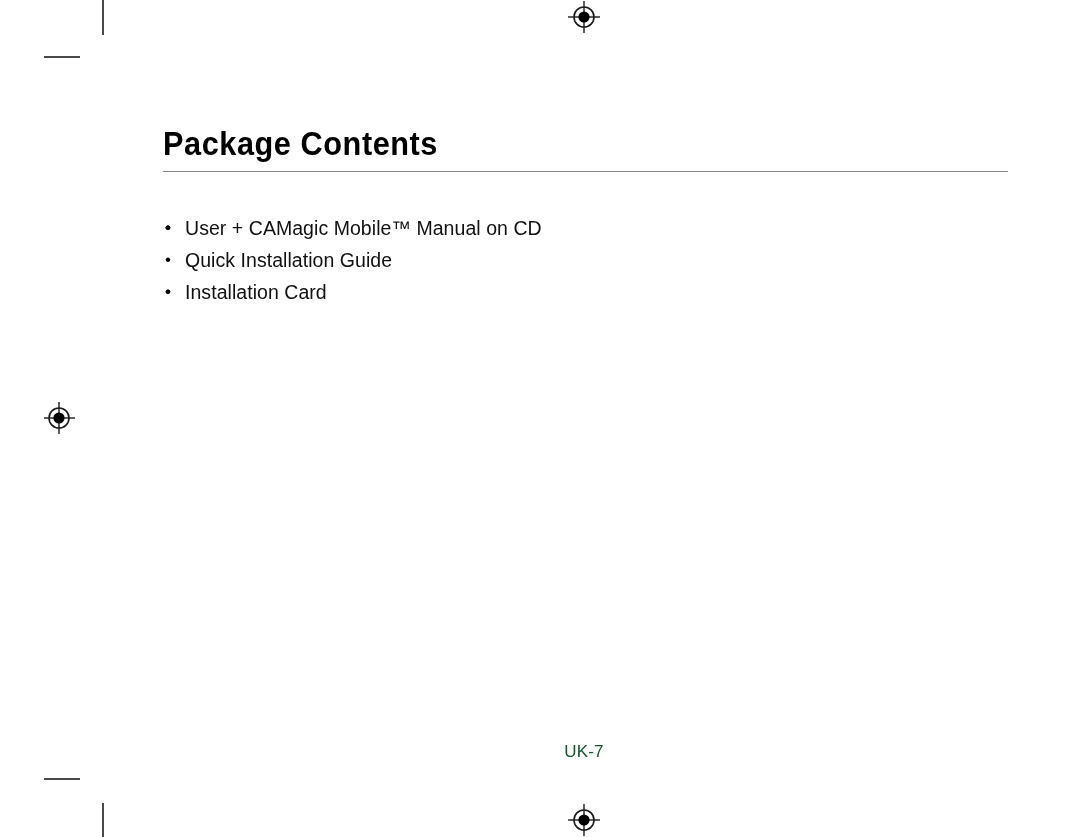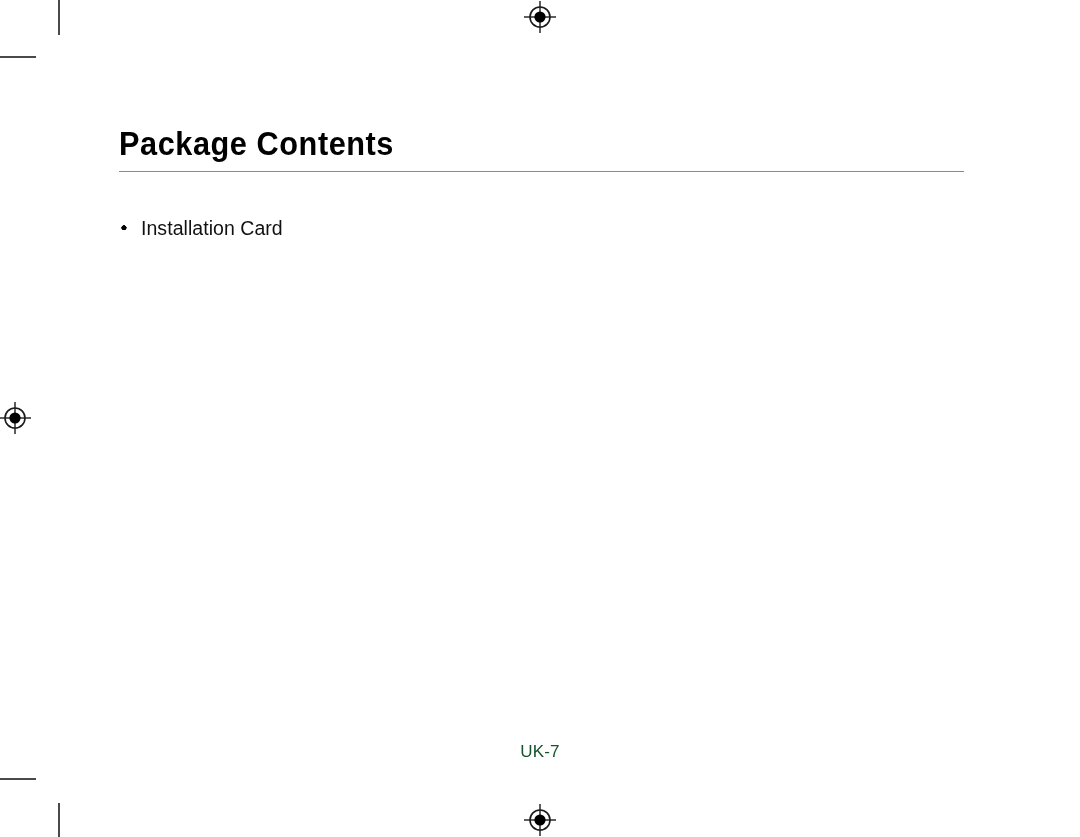--- a/index.html
+++ b/index.html
@@ -12,20 +12,21 @@
     font-family: "Liberation Sans", sans-serif;
     -webkit-font-smoothing: antialiased;
   }
 
   #page {
     position: relative;
     width: 964px;
     height: 837px;
     background: #ffffff;
     overflow: hidden;
+    margin-left: 44px;
   }
 
   
   .crop {
     position: absolute;
     background: #4a4a4a;
   }
   .crop-v { width: 2px; }
   .crop-h { height: 2px; }
 
@@ -179,23 +180,25 @@
 
     <ul class="contents-list">
       <li>
         <span class="bullet">•</span>
       </li>
       <li>
         <span class="bullet">•</span>
       </li>
       <li>
         <span class="bullet">•</span>
-      </li>
-      <li>
-        <span class="bullet">•</span>
+        <span>User + CAMagic Mobile™ Manual on CD</span>
+      </li>
+      <li>
+        <span class="bullet">•</span>
+        <span>Quick Installation Guide</span>
       </li>
       <li>
         <span class="bullet">•</span>
       </li>
       <li>
         <span class="bullet">•</span>
         <span>Installation Card</span>
       </li>
     </ul>
 

